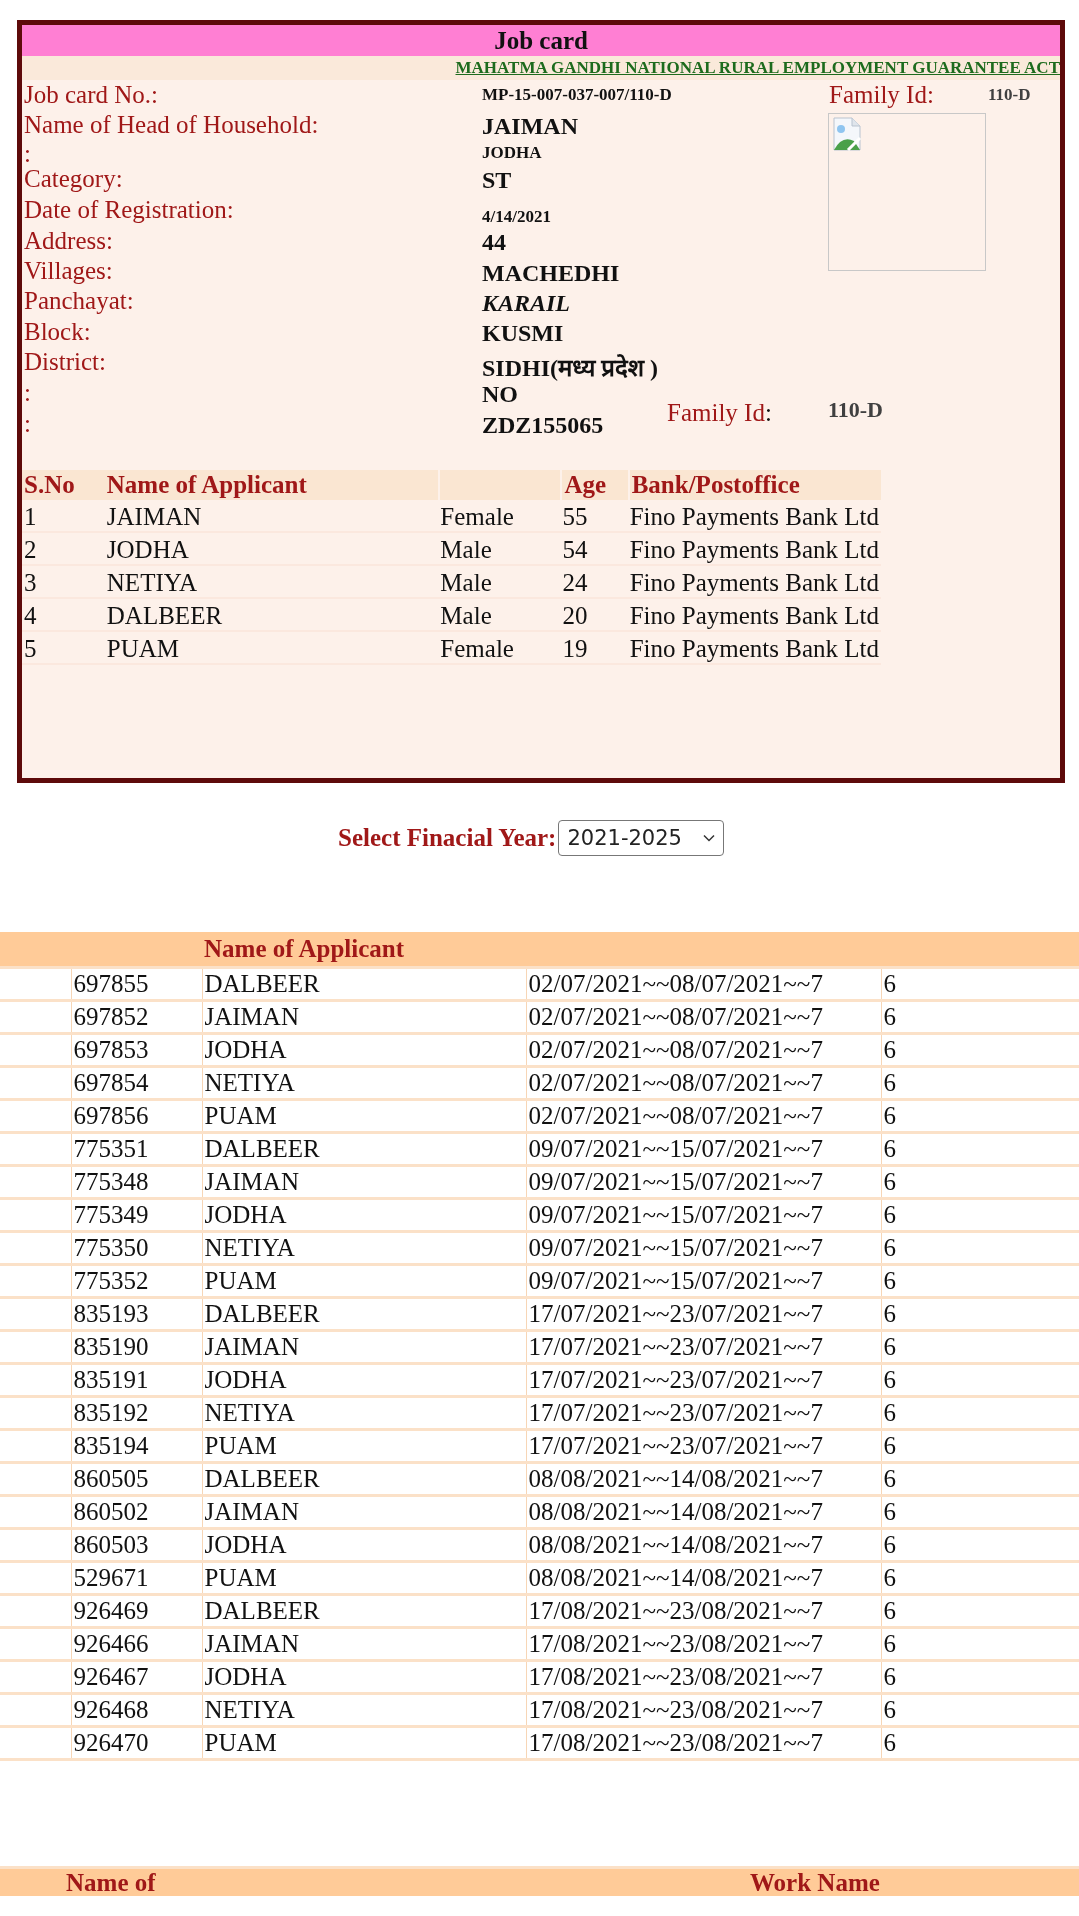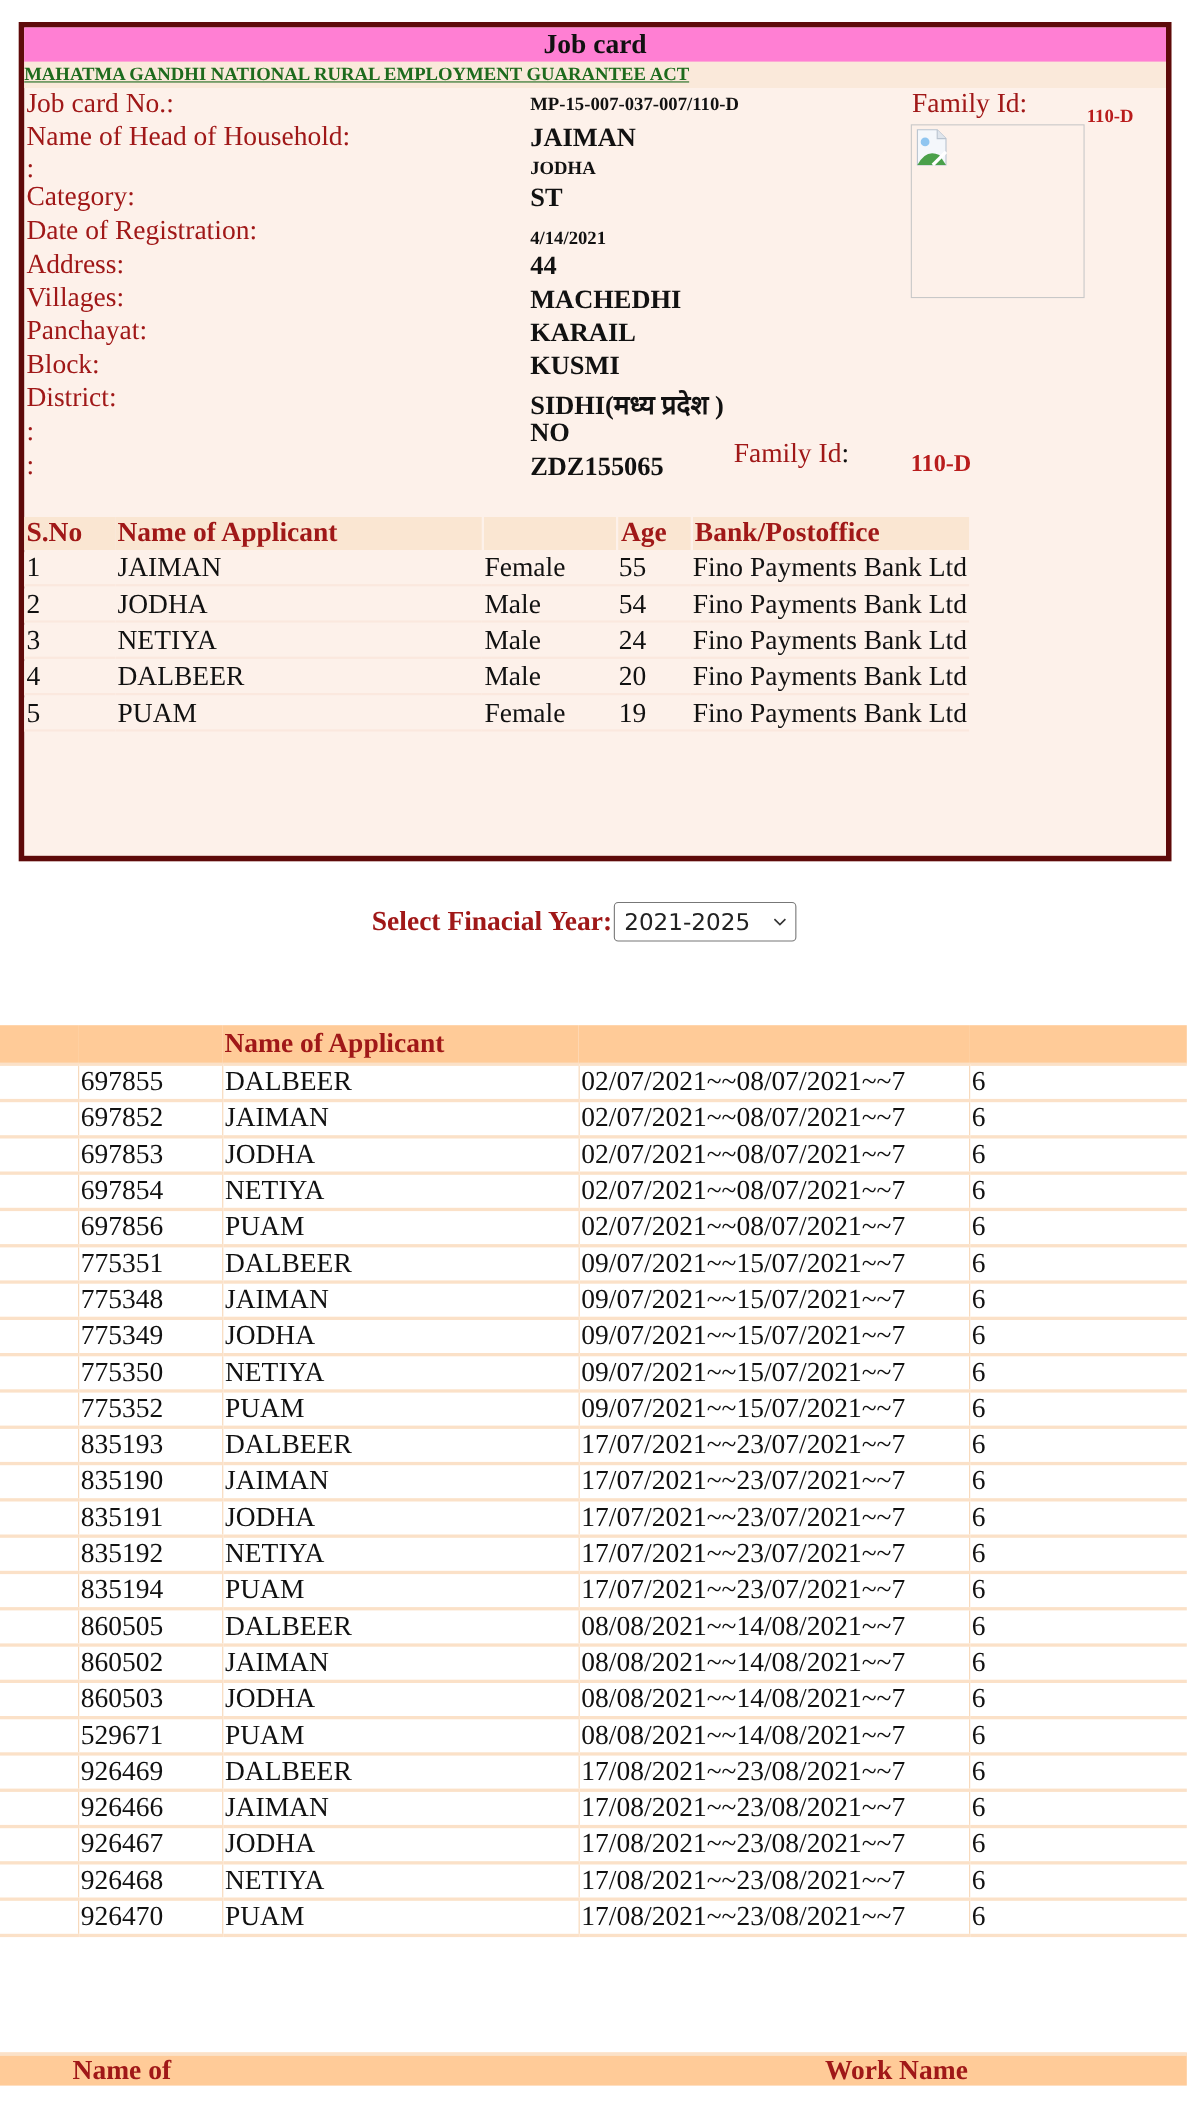--- a/index.html
+++ b/index.html
@@ -10,35 +10,35 @@
     position: absolute; left: 17px; top: 20px; width: 1048px; height: 763px;
     border: 5px solid #5e0a0a; background: #fdf1ea;
   }
   .card-title {
     position: absolute; left: 0; top: 0; width: 100%; height: 36px;
     background: #ff7fd3; text-align: center;
     font-family: "Liberation Serif", serif; font-weight: bold; font-size: 25px; line-height: 31px; color: #111;
   }
   .card-subtitle {
     position: absolute; left: 0; top: 31px; width: 100%; height: 24px;
-    background: #fae9da; text-align: left;
+    background: #fae9da; text-align: right;
     font-family: "Liberation Serif", serif; font-weight: bold; font-size: 17px; line-height: 24px;
     color: #1d6b1d; text-decoration: underline;
   }
   .info-label {
     position: absolute; left: 2px; font-family: "Liberation Serif", serif;
     font-size: 25px; color: #a01818; white-space: nowrap;
   }
   .info-value {
     position: absolute; left: 460px; font-family: "Liberation Serif", serif;
     font-weight: bold; font-size: 24px; color: #111; white-space: nowrap;
   }
   .info-value.small { font-size: 17px; }
   .fam-label { position: absolute; font-family: "Liberation Serif", serif; font-size: 25px; color: #a01818; white-space: nowrap; }
-  .fam-value { position: absolute; font-family: "Liberation Serif", serif; font-weight: bold; color: #b91c1c; white-space: nowrap; margin-top: 11px; }
+  .fam-value { position: absolute; font-family: "Liberation Serif", serif; font-weight: bold; color: #404040; white-space: nowrap; }
   .photo {
     position: absolute; left: 806px; top: 88px; width: 158px; height: 158px;
     border: 1px solid #c8c8c8; background: #fdf1ea;
   }
   .photo .broken { position: absolute; left: 3px; top: 3px; width: 30px; height: 34px; }
 
   .app-table { position: absolute; left: 0; top: 443px; width: 859px; border-collapse: separate; border-spacing: 0 2px; }
   .app-table th {
     background: #fae6d2; color: #a01818; font-family: "Liberation Serif", serif; font-weight: bold;
     font-size: 25px; text-align: left; height: 30px; padding: 0 2px; white-space: nowrap;
@@ -97,21 +97,21 @@
       <span class="info-value small" style="top: 118px;">JODHA</span>
       <span class="info-label" style="top: 140px;">Category:</span>
       <span class="info-value" style="top: 142px;">ST</span>
       <span class="info-label" style="top: 171px;">Date of Registration:</span>
       <span class="info-value small" style="top: 182px;">4/14/2021</span>
       <span class="info-label" style="top: 202px;">Address:</span>
       <span class="info-value" style="top: 204px;">44</span>
       <span class="info-label" style="top: 232px;">Villages:</span>
       <span class="info-value" style="top: 235px;">MACHEDHI</span>
       <span class="info-label" style="top: 262px;">Panchayat:</span>
-      <span class="info-value" style="top: 265px;">KARAIL</span>
+      <span class="info-value" style="top: 265px; font-style: italic;">KARAIL</span>
       <span class="info-label" style="top: 293px;">Block:</span>
       <span class="info-value" style="top: 295px;">KUSMI</span>
       <span class="info-label" style="top: 323px;">District:</span>
       <span class="info-value" style="top: 325px;">SIDHI(मध्य प्रदेश )</span>
       <span class="info-label" style="top: 354px;">:</span>
       <span class="info-value" style="top: 356px;">NO</span>
       <span class="info-label" style="top: 385px;">:</span>
       <span class="info-value" style="top: 387px;">ZDZ155065</span>
     </div>
 

